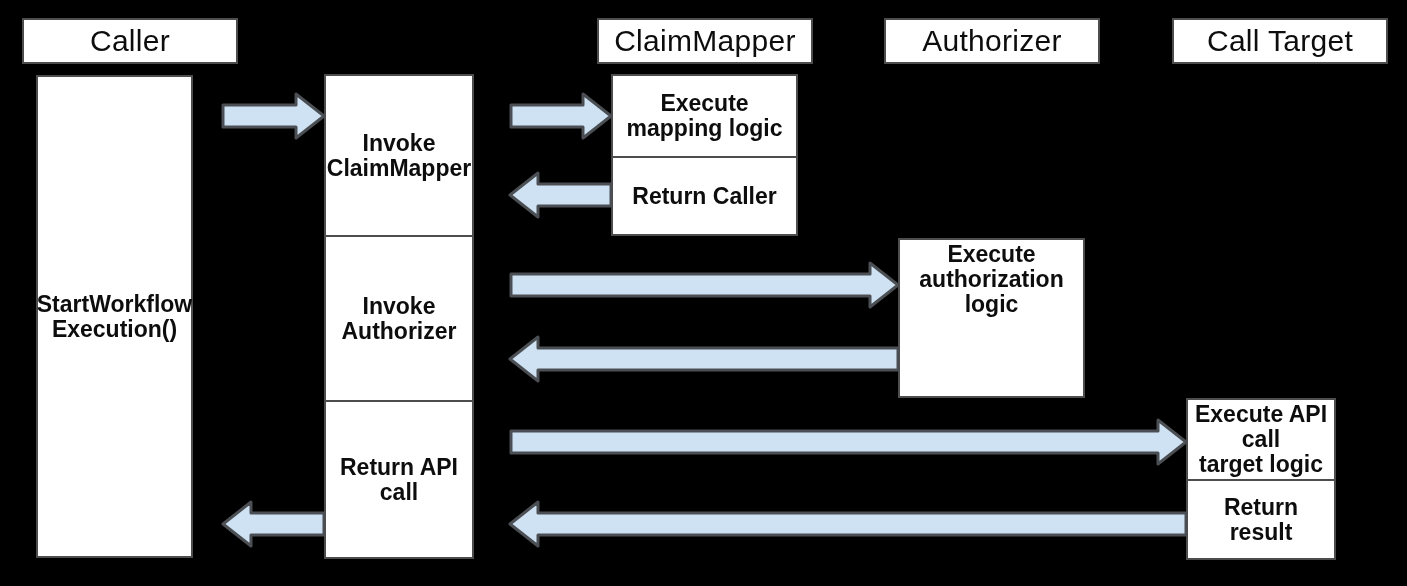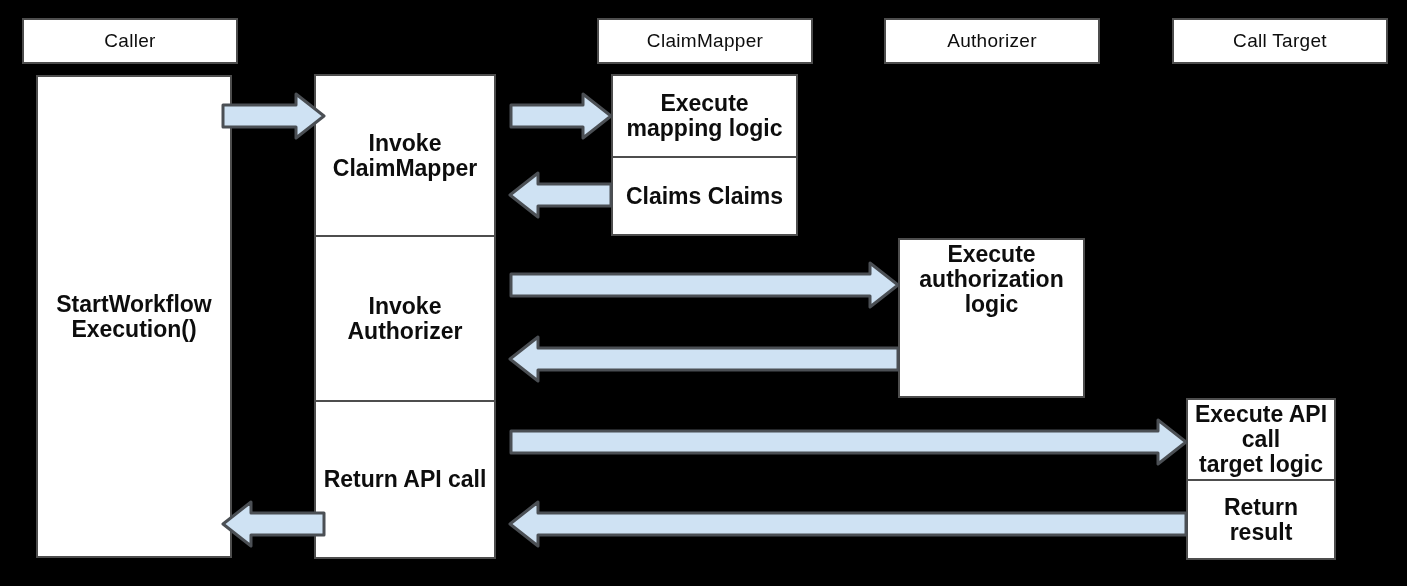--- a/index.html
+++ b/index.html
@@ -10,21 +10,21 @@
     font-family:"Liberation Sans", sans-serif;
     overflow:hidden;
   }
   .hdr {
     position:absolute;
     top:18px; width:216px; height:46px;
     box-sizing:border-box;
     background:var(--box-fill,#fff);
     border:2px solid var(--box-border,#4d4d4d);
     display:flex; align-items:center; justify-content:center;
-    font-size:19px; letter-spacing:0.3px;
+    font-size:30px; letter-spacing:0.3px;
     color:var(--text,#111);
   }
   .act {
     position:absolute;
     box-sizing:border-box;
     background:var(--box-fill,#fff);
     border:2px solid var(--box-border,#4d4d4d);
     display:flex; flex-direction:column;
   }
   .cell {
@@ -51,37 +51,37 @@
   <div class="hdr" style="left:597px">
       <span>ClaimMapper</span>
     </div>
   <div class="hdr" style="left:884px">
       <span>Authorizer</span>
     </div>
   <div class="hdr" style="left:1172px">
       <span>Call Target</span>
     </div>
 
-  <div class="act" style="left:36px;top:75px;width:196px;height:483px">
+  <div class="act" style="left:36px;top:75px;width:157px;height:483px">
     <div class="cell grow">StartWorkflow
 Execution()</div>
   </div>
 
-  <div class="act" style="left:314px;top:74px;width:182px;height:485px">
+  <div class="act" style="left:324px;top:74px;width:150px;height:485px">
     <div class="cell" style="height:159px">Invoke
 ClaimMapper</div>
     <div class="cell" style="height:165px">Invoke
 Authorizer</div>
     <div class="cell grow">Return API call</div>
   </div>
 
   <div class="act" style="left:611px;top:74px;width:187px;height:162px">
     <div class="cell" style="height:80px">Execute
 mapping logic</div>
-    <div class="cell grow">Claims Claims</div>
+    <div class="cell grow">Return Caller</div>
   </div>
 
   <div class="act" style="left:898px;top:238px;width:187px;height:160px">
     <div class="cell" style="height:78px">Execute
 authorization
 logic</div>
   </div>
 
   <div class="act" style="left:1186px;top:398px;width:150px;height:162px">
     <div class="cell" style="height:79px">Execute API call

